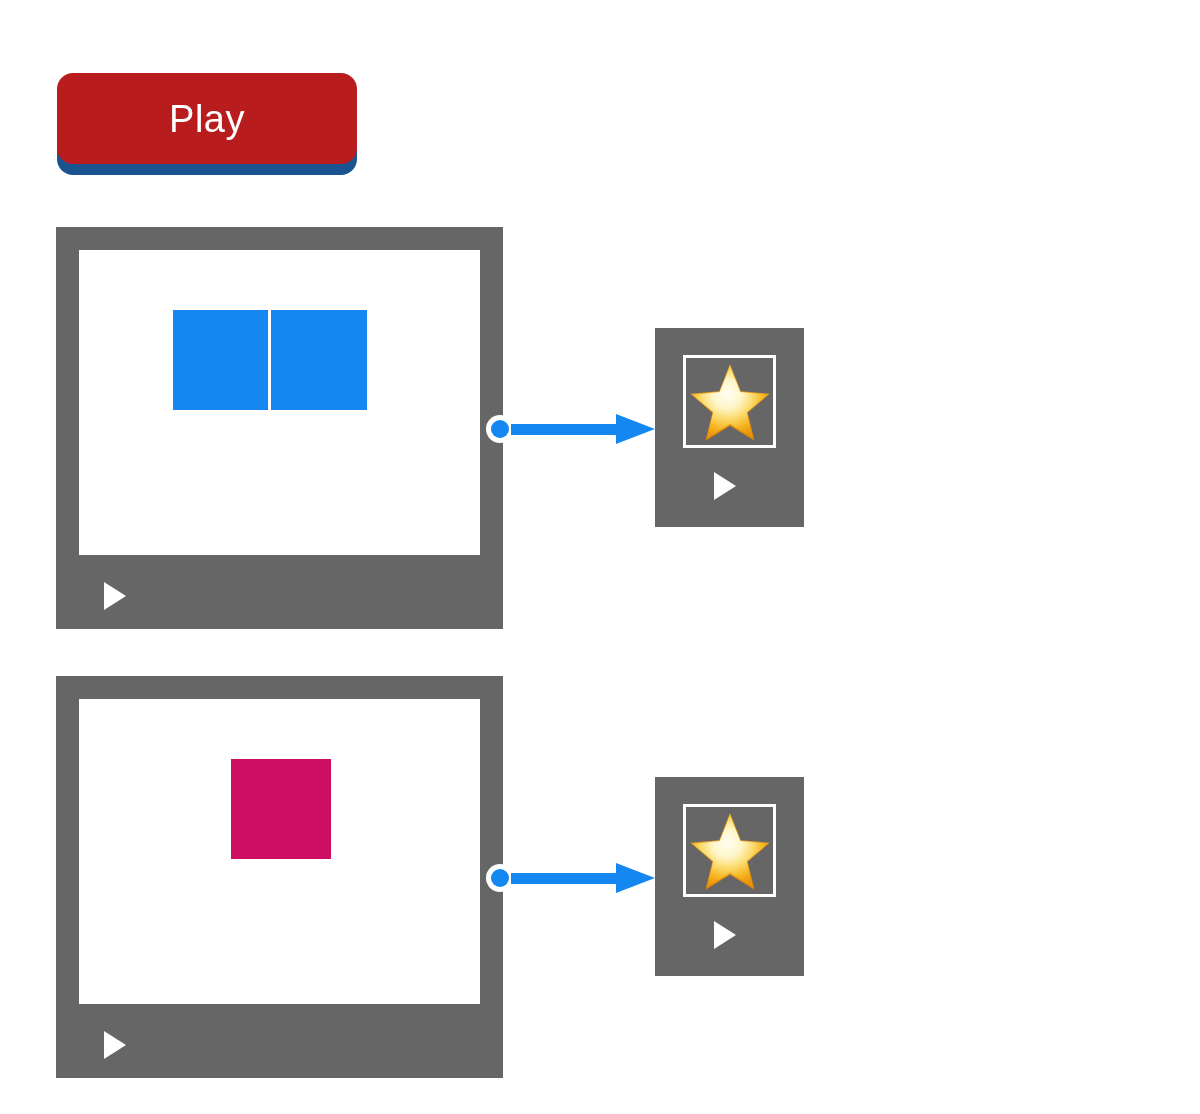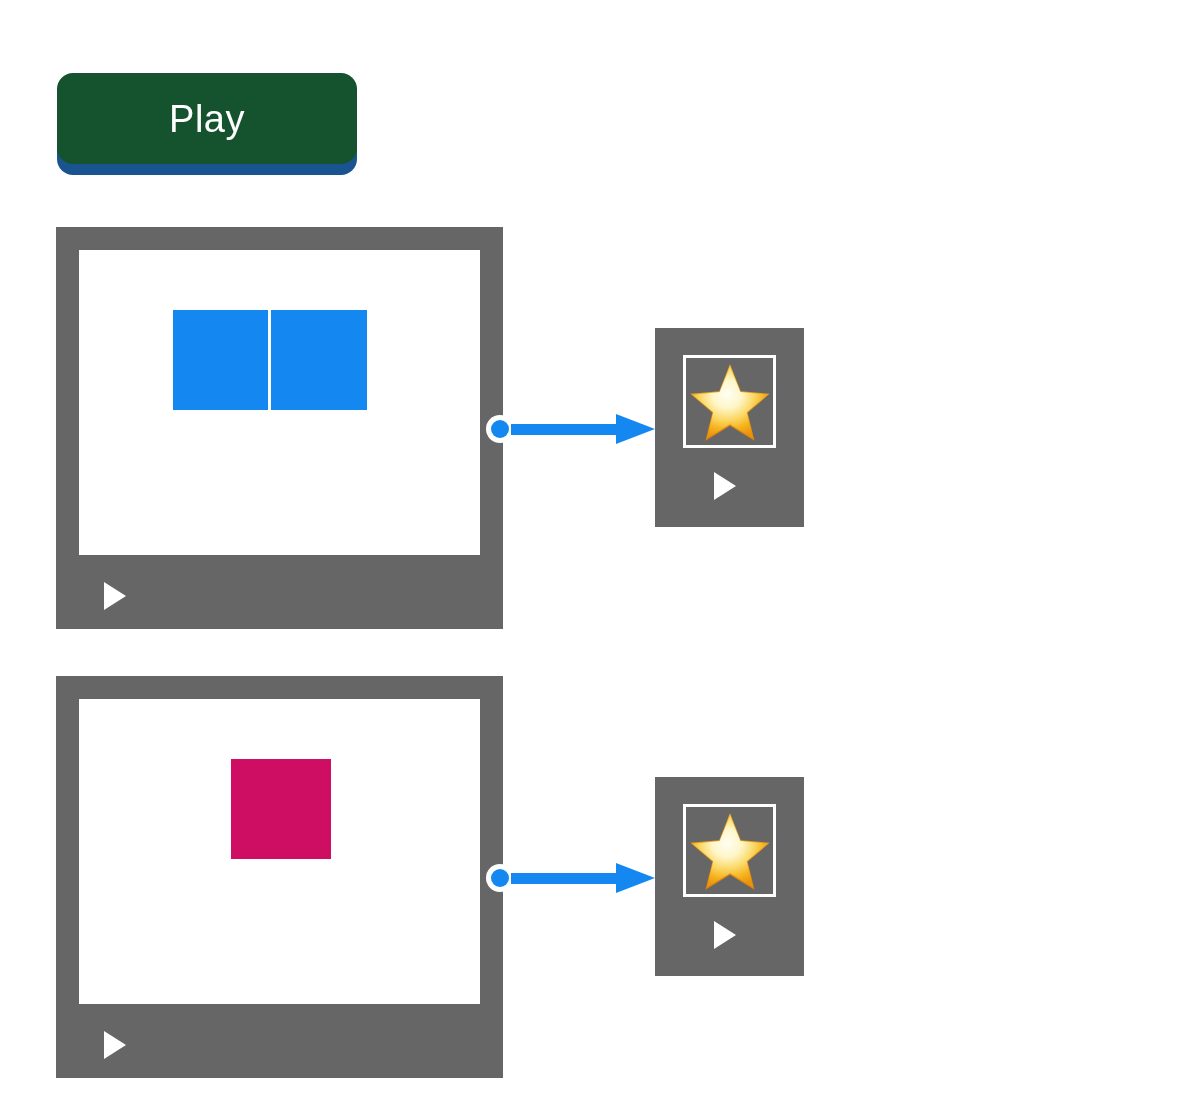--- a/index.html
+++ b/index.html
@@ -36,21 +36,21 @@
     height: 94px;
     background: #1A5490;
     border-radius: 16px;
   }
   #play-button .btn-face {
     position: absolute;
     left: 0;
     top: 0;
     width: 300px;
     height: 91px;
-    background: #14532d;
+    background: #b91c1c;
     border-radius: 16px;
     display: flex;
     align-items: center;
     justify-content: center;
   }
   #play-button .btn-label {
     color: #ffffff;
     font-size: 38px;
     font-weight: 400;
     line-height: 1;

